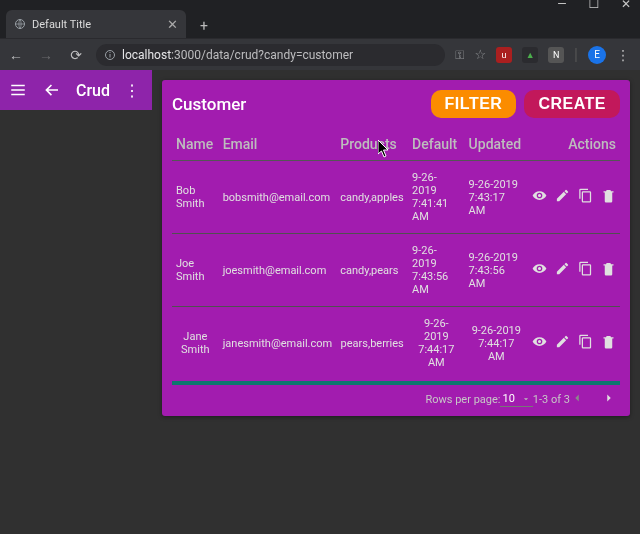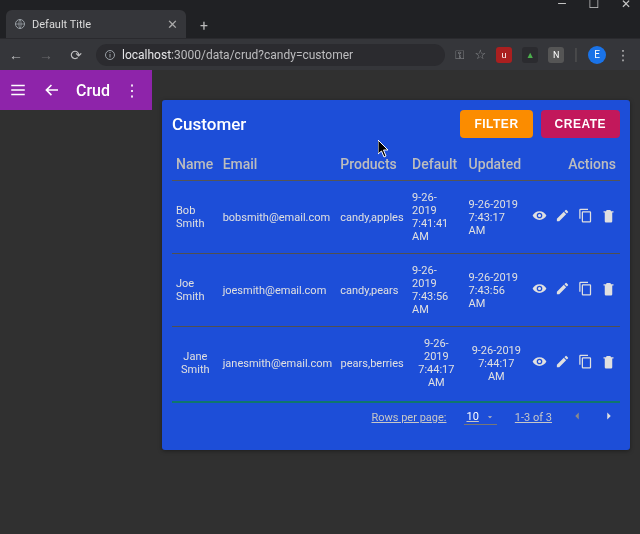--- a/index.html
+++ b/index.html
@@ -27,36 +27,36 @@
   .menu-dots { color: #bdbdbf; font-size: 14px; }
 
   
   .viewport { flex: 1; background: #303030; display: flex; flex-direction: row; overflow: hidden; }
   .app-bar { background: #8e24aa; color: #fff; height: 40px; display: flex; align-items: center; padding: 0 8px; gap: 14px; }
   .hamburger, .back-arrow { width: 20px; height: 20px; display: flex; align-items: center; justify-content: center; }
   .app-title { font-size: 16px; font-weight: 500; flex: 1; }
   .app-dots { color: #fff; font-size: 16px; padding-right: 4px; }
 
   .content { padding: 10px; }
-  .card { background: #1d4ed8; border-radius: 3px; padding: 10px 10px 20px 10px; box-shadow: 0 1px 4px rgba(0,0,0,0.4); margin-top: 20px; }
+  .card { background: #a21caf; border-radius: 3px; padding: 10px 10px 4px 10px; box-shadow: 0 1px 4px rgba(0,0,0,0.4); }
   .card-header { display: flex; align-items: center; margin-bottom: 10px; }
   .card-title { color: #fff; font-size: 17px; font-weight: 500; flex: 1; }
-  .btn { border: none; border-radius: 4px; height: 28px; padding: 0 14px; font-size: 12px; font-weight: 700; letter-spacing: 0.5px; cursor: pointer; }
+  .btn { border: none; border-radius: 10px; height: 28px; padding: 0 14px; font-size: 16px; font-weight: 700; letter-spacing: 0.5px; cursor: pointer; }
   .btn-filter { background: #fb8c00; color: #fff; margin-right: 8px; }
   .btn-create { background: #c2185b; color: #fff; }
 
   table { width: 100%; border-collapse: collapse; }
   th { text-align: left; font-size: 14px; font-weight: 500; color: #bdbdbd; padding: 8px 4px; border-bottom: 1px solid #555; }
   td { font-size: 11px; color: #e0e0e0; padding: 10px 4px; border-bottom: 1px solid #505050; }
   tr:last-child td { border-bottom: none; text-align: center; }
   th.actions, td.actions { text-align: right; white-space: nowrap; }
   .action-icons { display: inline-flex; gap: 8px; align-items: center; }
   .action-icons svg { width: 15px; height: 15px; fill: #e0e0e0; cursor: pointer; }
 
-  .table-footer { display: flex; align-items: center; justify-content: flex-end; gap: 18px; font-size: 11px; color: #c7c7c7; padding: 6px 4px 4px; border-top: 2px solid #0f766e; margin-top: 2px; text-decoration: underline; }
+  .table-footer { display: flex; align-items: center; justify-content: flex-end; gap: 0; font-size: 11px; color: #c7c7c7; padding: 6px 4px 4px; border-top: 4px solid #0f766e; margin-top: 2px; }
   .rpp-select { display: inline-flex; align-items: center; gap: 6px; color: #fff; border-bottom: 1px solid #777; padding: 0 2px 1px; justify-content: flex-end; }
   .pager-arrows { display: flex; gap: 18px; }
   .pager-arrows svg { width: 14px; height: 14px; fill: #8a8a8a; }
   .pager-arrows .active svg { fill: #e0e0e0; }
 
   .cursor { position: absolute; width: 12px; height: 18px; pointer-events: none; }
   .page-wrap { position: relative; }
 </style>
 </head>
 <body>

